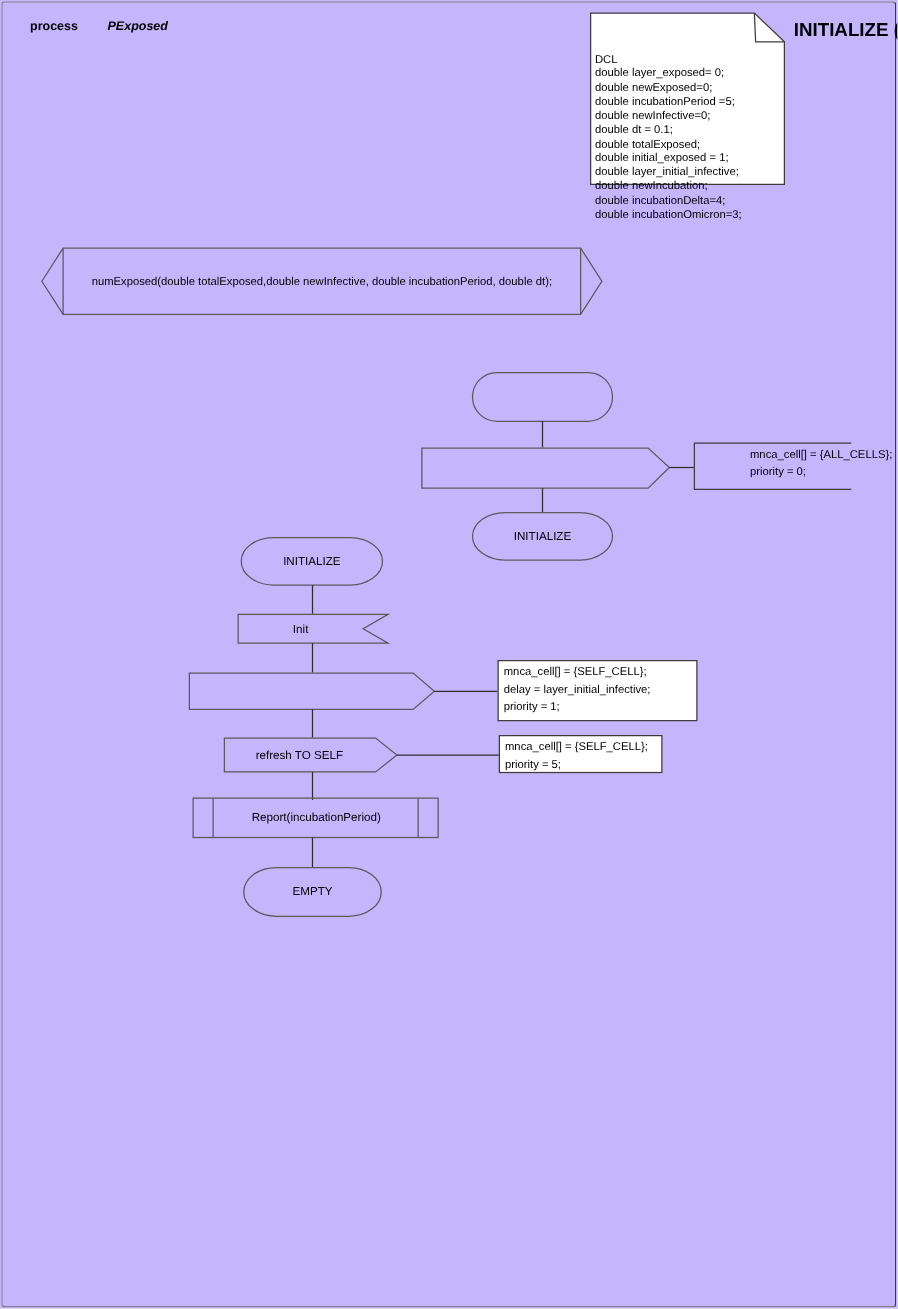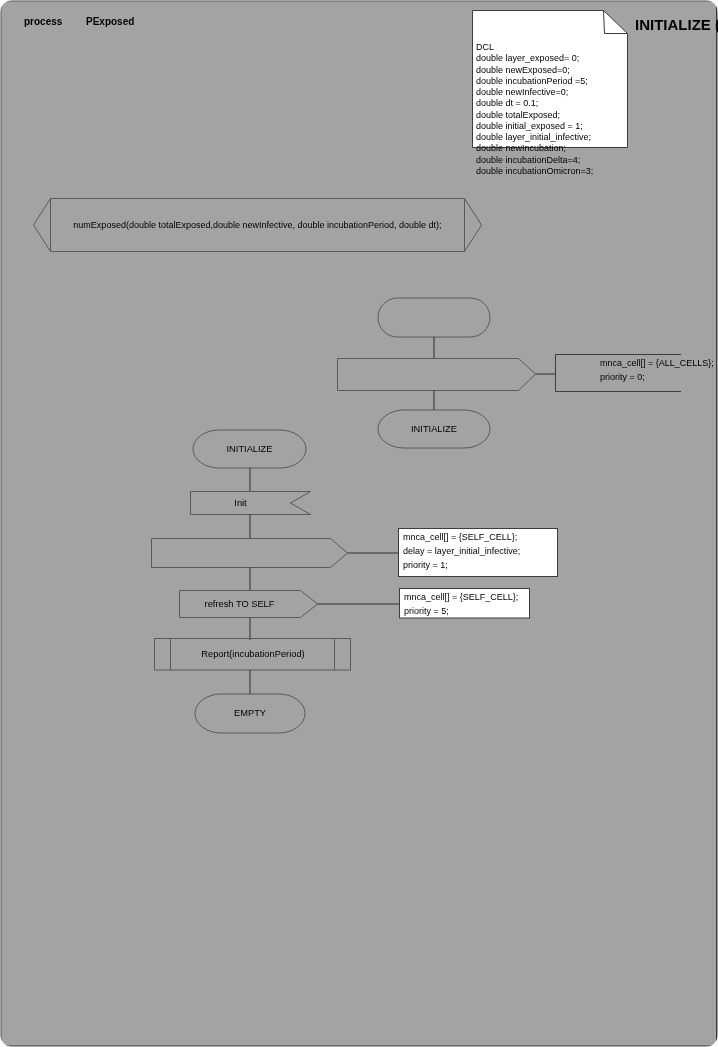--- a/index.html
+++ b/index.html
@@ -4,24 +4,23 @@
 <style>
   :root{
     --shape-stroke:#5a5a5a;
     --line-stroke:#2e2e2e;
     --box-stroke:#3d3d3d;
     --text:#000000;
     --page-border:#828282;
   }
   html,body{margin:0;padding:0;background:#fff;}
   .canvas{
-    position:relative;width:718px;height:1047px;background:#a3a3a3;
+    position:relative;width:718px;height:1047px;background:#c4b5fd;
     font-family:"Liberation Sans", sans-serif;color:var(--text);
     overflow:hidden;
-    border-radius:13px;
   }
   .page-frame{
     position:absolute;left:1px;top:1px;right:1px;bottom:1px;
     border:1px solid var(--page-border);
     border-right-color:#3a3a3a;border-bottom-color:#6e6e6e;
     border-radius:3px;pointer-events:none;
   }
   svg.shapes{position:absolute;left:0;top:0;width:718px;height:1047px;}
   svg.shapes .shape{fill:none;stroke:var(--shape-stroke);stroke-width:1;}
   svg.shapes .conn{fill:none;stroke:var(--line-stroke);stroke-width:1;}
@@ -85,21 +84,21 @@
       <line class="shape" x1="170.5" y1="638.5" x2="170.5" y2="670"></line>
       <line class="shape" x1="334.5" y1="638.5" x2="334.5" y2="670"></line>
     </g>
     <line class="conn" x1="250" y1="670" x2="250" y2="694"></line>
     <rect class="shape" x="195" y="694" width="110" height="39" rx="26" ry="19.5"></rect>
   </svg>
 
   <div class="page-frame"></div>
 
   <div class="hdr" style="left:24px;top:16px;">process</div>
-  <div class="hdr" style="left:86px;top:16px;">PExposed</div>
+  <div class="hdr" style="left:86px;top:16px;font-style:italic;">PExposed</div>
   <div class="title" style="left:635px;top:16px;">INITIALIZE (3)</div>
 
   <div class="txtblock" style="left:476px;top:12px;width:149px;height:134px;">DCL
 double layer_exposed= 0;
 double newExposed=0;
 double incubationPeriod =5;
 double newInfective=0;
 double dt = 0.1;
 double totalExposed;
 double initial_exposed = 1;

